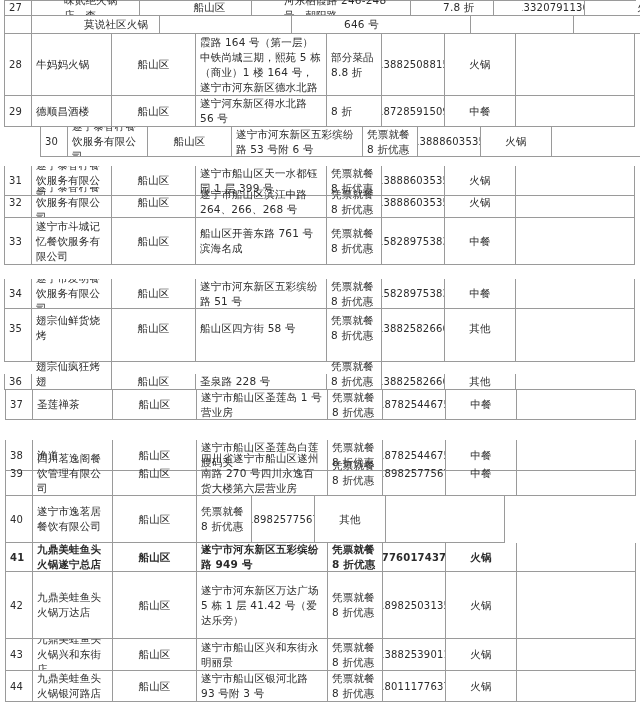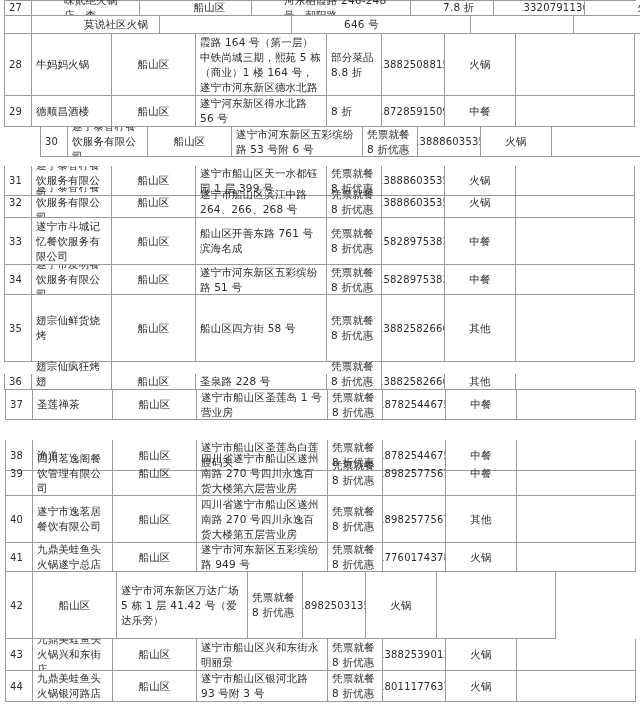--- a/index.html
+++ b/index.html
@@ -99,21 +99,21 @@
     <div class="row" style="top: 218px; height: 47px; left: 4px;">
     <div class="cell c-no">33</div>
     <div class="cell c-name">遂宁市斗城记忆餐饮服务有限公司</div>
     <div class="cell c-dist">船山区</div>
     <div class="cell c-addr">船山区开善东路 761 号滨海名成</div>
     <div class="cell c-disc">凭票就餐 8 折优惠</div>
     <div class="cell c-tel">15828975383</div>
     <div class="cell c-type">中餐</div>
     <div class="cell c-note"></div>
   </div>
-    <div class="row" style="top: 265px; height: 30px; left: 4px;">
+    <div class="row" style="top: 279px; height: 30px; left: 4px;">
     <div class="cell c-no">34</div>
     <div class="cell c-name">遂宁市发明餐饮服务有限公司</div>
     <div class="cell c-dist">船山区</div>
     <div class="cell c-addr">遂宁市河东新区五彩缤纷路 51 号</div>
     <div class="cell c-disc">凭票就餐 8 折优惠</div>
     <div class="cell c-tel">15828975383</div>
     <div class="cell c-type">中餐</div>
     <div class="cell c-note"></div>
   </div>
     <div class="row" style="top: 295px; height: 67px; left: 4px;">
@@ -163,38 +163,38 @@
     <div class="cell c-addr">四川省遂宁市船山区遂州南路 270 号四川永逸百货大楼第六层营业房</div>
     <div class="cell c-disc">凭票就餐 8 折优惠</div>
     <div class="cell c-tel">18982577567</div>
     <div class="cell c-type">中餐</div>
     <div class="cell c-note"></div>
   </div>
     <div class="row lower" style="top: 496px; height: 47px; left: 5px;">
     <div class="cell c-no">40</div>
     <div class="cell c-name">遂宁市逸茗居餐饮有限公司</div>
     <div class="cell c-dist">船山区</div>
-    <div class="cell c-addr">四川省遂宁市船山区遂州南路 270 号四川永逸百货大楼第五层营业房</div>
     <div class="cell c-disc">凭票就餐 8 折优惠</div>
     <div class="cell c-tel">18982577567</div>
     <div class="cell c-type">其他</div>
     <div class="cell c-note"></div>
   </div>
-    <div class="row lower" style="top: 543px; height: 29px; left: 5px;">
+    <div class="row lower" style="top: 543px; height: 29px; left: 5px; font-weight: bold;">
     <div class="cell c-no">41</div>
     <div class="cell c-name">九鼎美蛙鱼头火锅遂宁总店</div>
     <div class="cell c-dist">船山区</div>
     <div class="cell c-addr">遂宁市河东新区五彩缤纷路 949 号</div>
     <div class="cell c-disc">凭票就餐 8 折优惠</div>
     <div class="cell c-tel">17760174378</div>
     <div class="cell c-type">火锅</div>
     <div class="cell c-note"></div>
   </div>
     <div class="row lower" style="top: 572px; height: 67px; left: 5px;">
     <div class="cell c-no">42</div>
+    <div class="cell c-name">九鼎美蛙鱼头火锅万达店</div>
     <div class="cell c-dist">船山区</div>
     <div class="cell c-addr">遂宁市河东新区万达广场 5 栋 1 层 41.42 号（爱达乐旁）</div>
     <div class="cell c-disc">凭票就餐 8 折优惠</div>
     <div class="cell c-tel">18982503135</div>
     <div class="cell c-type">火锅</div>
     <div class="cell c-note"></div>
   </div>
     <div class="row lower" style="top: 639px; height: 32px; left: 5px;">
     <div class="cell c-no">43</div>
     <div class="cell c-name">九鼎美蛙鱼头火锅兴和东街店</div>

